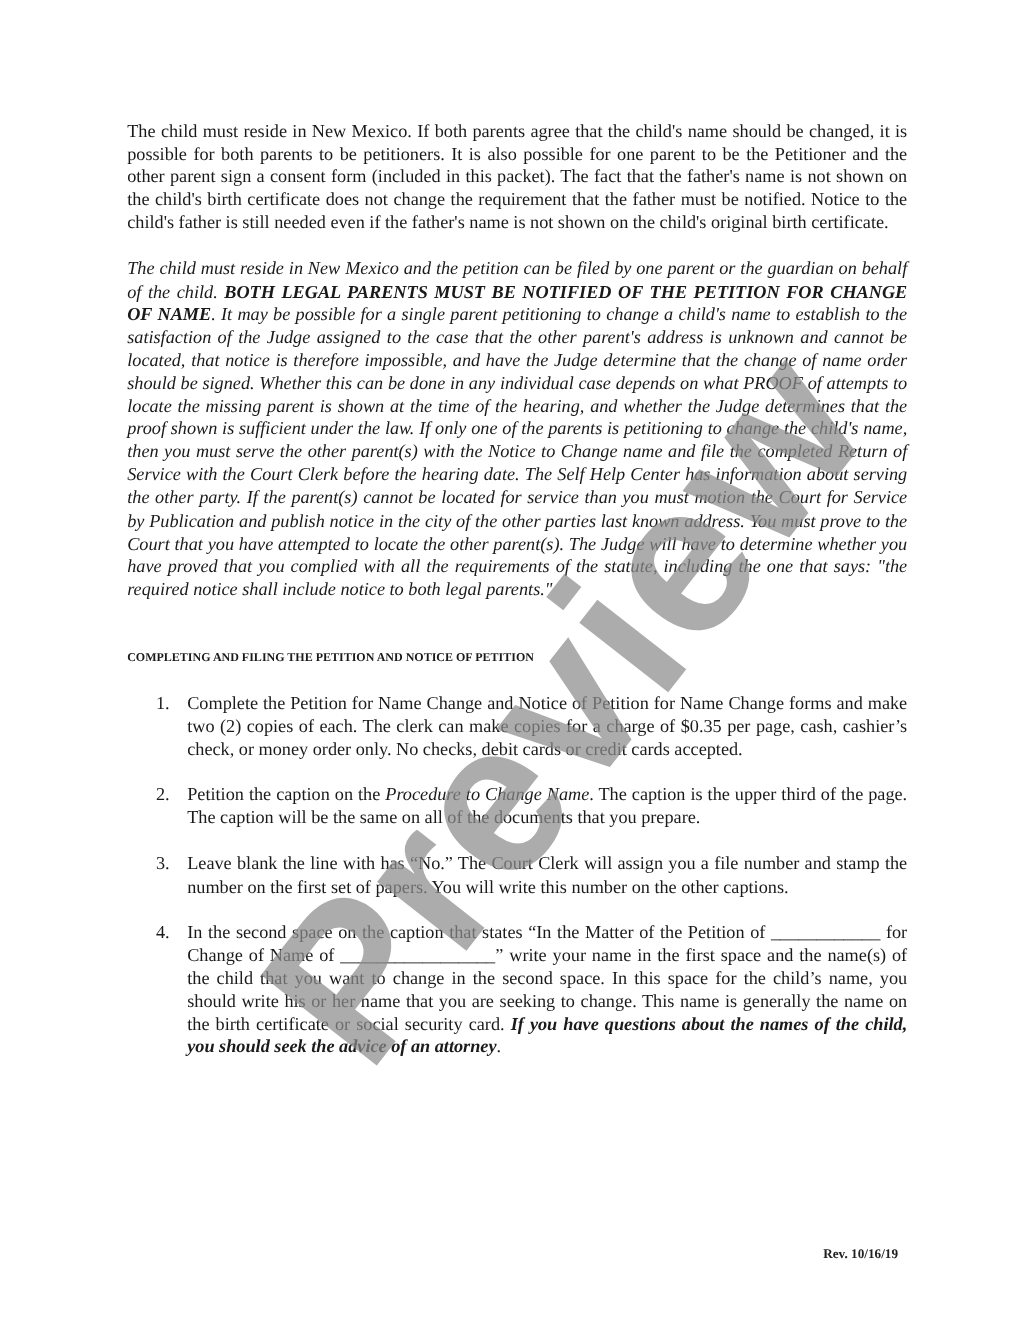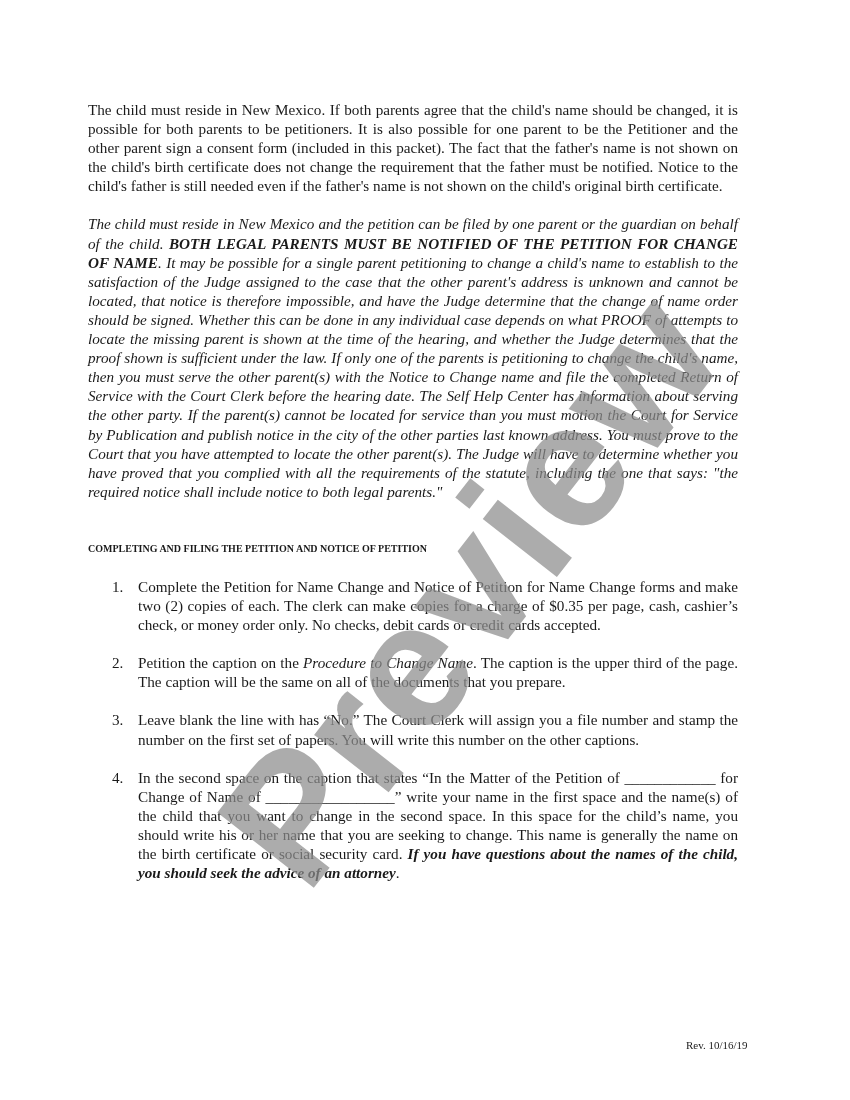--- a/index.html
+++ b/index.html
@@ -5,35 +5,35 @@
     html, body { margin: 0; padding: 0; background: #ffffff; }
     body { width: 850px; height: 1100px; position: relative; overflow: hidden; }
     .page {
       position: absolute; left: 0; top: 0; width: 850px; height: 1100px;
       background: #ffffff;
       font-family: "Liberation Serif", "DejaVu Serif", serif;
       color: #1a1a1a;
       font-size: 15.2px;
       line-height: 19.1px;
     }
-    .content { position: absolute; left: 88px; top: 100px; width: 650px; }
+    .content { position: absolute; left: 106px; top: 100px; width: 650px; }
     p { margin: 0; text-align: justify; }
     .para1 { margin-bottom: 19px; }
     .heading-sub { font-weight: bold; margin-bottom: 19px; }
     .para2 { margin-bottom: 38px; font-style: italic; }
     .heading-main { font-weight: bold; font-size: 10px; margin-bottom: 19px; margin-top: 10px; }
     ol.steps { margin: 0; padding: 0; list-style: none; }
     ol.steps li { position: relative; padding-left: 50px; margin-bottom: 19px; text-align: justify; }
     ol.steps li .num { position: absolute; left: 24px; top: 0; }
     .it { font-style: italic; }
     .bi { font-style: italic; font-weight: bold; }
     .b { font-weight: bold; }
     .rev {
       position: absolute; left: 686px; top: 1036px;
-      font-size: 11px; color: #222;
+      font-size: 11px; color: #222; font-weight: bold;
     }
     .watermark {
       position: absolute; left: 90px; top: 500px;
       width: 760px; text-align: center;
       font-family: "Liberation Sans", "DejaVu Sans", sans-serif;
       font-weight: bold; font-size: 178px;
       color: rgba(140,140,140,0.72);
       transform: rotate(-52deg);
       transform-origin: center center;
       letter-spacing: 2px;

